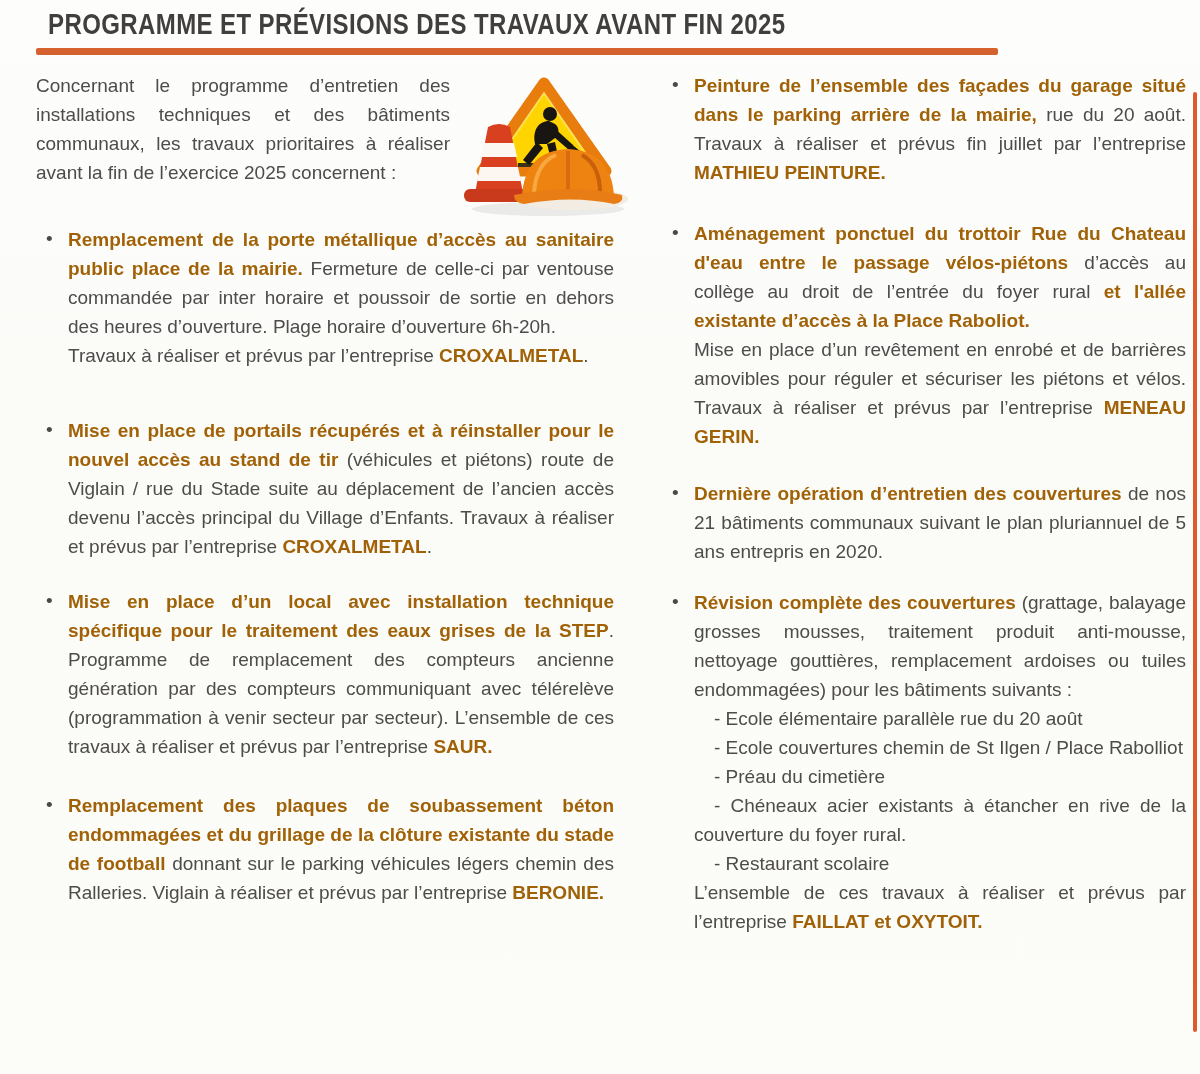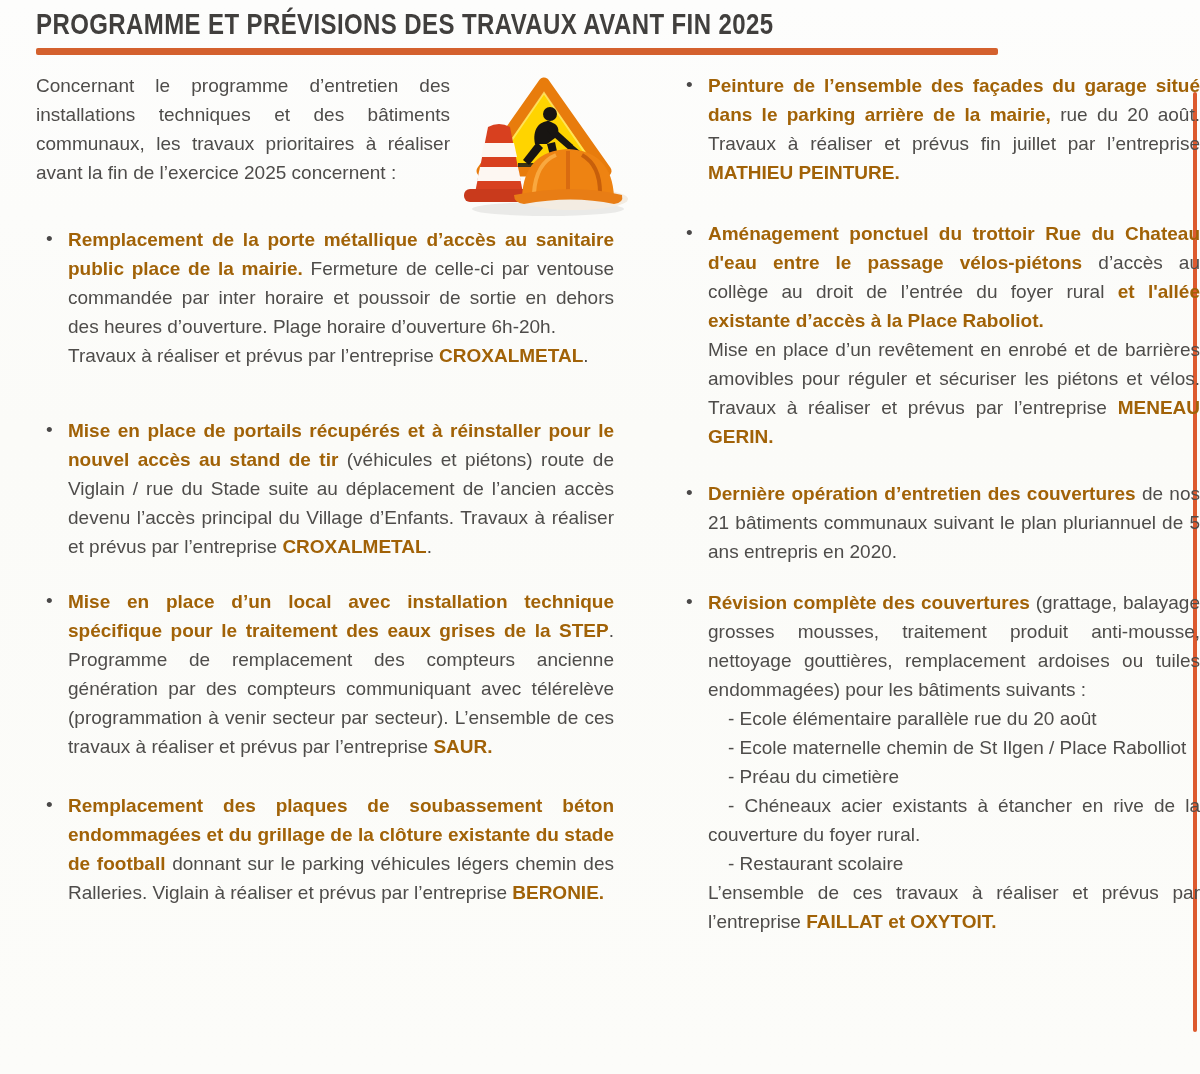--- a/index.html
+++ b/index.html
@@ -3,34 +3,34 @@
 <meta charset="utf-8">
 <style>
   html,body{margin:0;padding:0;}
   body{
     width:1200px;height:1074px;position:relative;overflow:hidden;
     background:linear-gradient(180deg,#fdfdfc 0%,#fbfbf8 40%,#fcfcf9 100%);
     font-family:"Liberation Sans",sans-serif;
     color:#4e4c4a;
   }
   .page{position:relative;width:1200px;height:1074px;}
-  .title-wrap{padding:7px 0 0 36px;}
+  .title-wrap{padding:7px 0 0 48px;}
   .page-title{
     margin:0;font-size:30px;font-weight:700;color:#413f3d;
     letter-spacing:.5px;white-space:nowrap;
     transform:scaleX(.80);transform-origin:left center;
   }
   .title-underline{
     margin:7px 0 0 36px;width:962px;height:7px;
     border-radius:2px;
   }
   .side-rule{
     position:absolute;top:92px;right:3px;width:4px;height:940px;border-radius:2px;
   }
-  .columns{display:flex;padding:16px 0 0 36px;gap:62px;}
+  .columns{display:flex;padding:16px 0 0 36px;gap:48px;}
   .col{font-size:19px;line-height:29px;text-align:justify;}
   .col-left{width:578px;}
   .col-right{width:524px;}
   .intro-wrap{position:relative;min-height:148px;margin-bottom:6px;}
   .intro{width:414px;margin:0;text-align:justify;}
   .graphic{position:absolute;left:420px;top:0;width:172px;height:146px;}
   ul.bullets{list-style:none;margin:0;padding:0;}
   li.bullet-item{position:relative;padding-left:32px;margin:0 0 30px 0;}
   li.bullet-item:last-child{margin-bottom:0;}
   li .marker{position:absolute;left:10px;top:-1px;color:#4a4848;}
@@ -125,21 +125,21 @@
             <div><span class="b">Aménagement ponctuel du trottoir Rue du Chateau d'eau entre le passage vélos-piétons</span><span> d’accès au collège au droit de l’entrée du foyer rural </span><span class="b">et l'allée existante d’accès à la Place Raboliot.</span><br><span>Mise en place d’un revêtement en enrobé et de barrières amovibles pour réguler et sécuriser les piétons et vélos. Travaux à réaliser et prévus par l’entreprise </span><span class="b">MENEAU GERIN.</span></div>
           </li>
           <li class="bullet-item b3">
             <span class="marker">•</span>
             <div><span class="b">Dernière opération d’entretien des couvertures</span><span> de nos 21 bâtiments communaux suivant le plan pluriannuel de 5 ans entrepris en 2020.</span></div>
           </li>
           <li class="bullet-item b4">
             <span class="marker">•</span>
             <div><span class="b">Révision complète des couvertures</span><span> (grattage, balayage grosses mousses, traitement produit anti-mousse, nettoyage gouttières, remplacement ardoises ou tuiles endommagées) pour les bâtiments suivants :</span></div>
             <p class="sub">- Ecole élémentaire parallèle rue du 20 août</p>
-            <p class="sub">- Ecole maternelle chemin de St Ilgen / Place Rabolliot</p>
+            <p class="sub">- Ecole couvertures chemin de St Ilgen / Place Rabolliot</p>
             <p class="sub">- Préau du cimetière</p>
             <p class="sub">- Chéneaux acier existants à étancher en rive de la couverture du foyer rural.</p>
             <p class="sub">- Restaurant scolaire</p>
             <p class="closing"><span>L’ensemble de ces travaux à réaliser et prévus par l’entreprise </span><span class="b">FAILLAT et OXYTOIT.</span></p>
           </li>
         </ul>
     </div>
 
   </div>
 </div>

